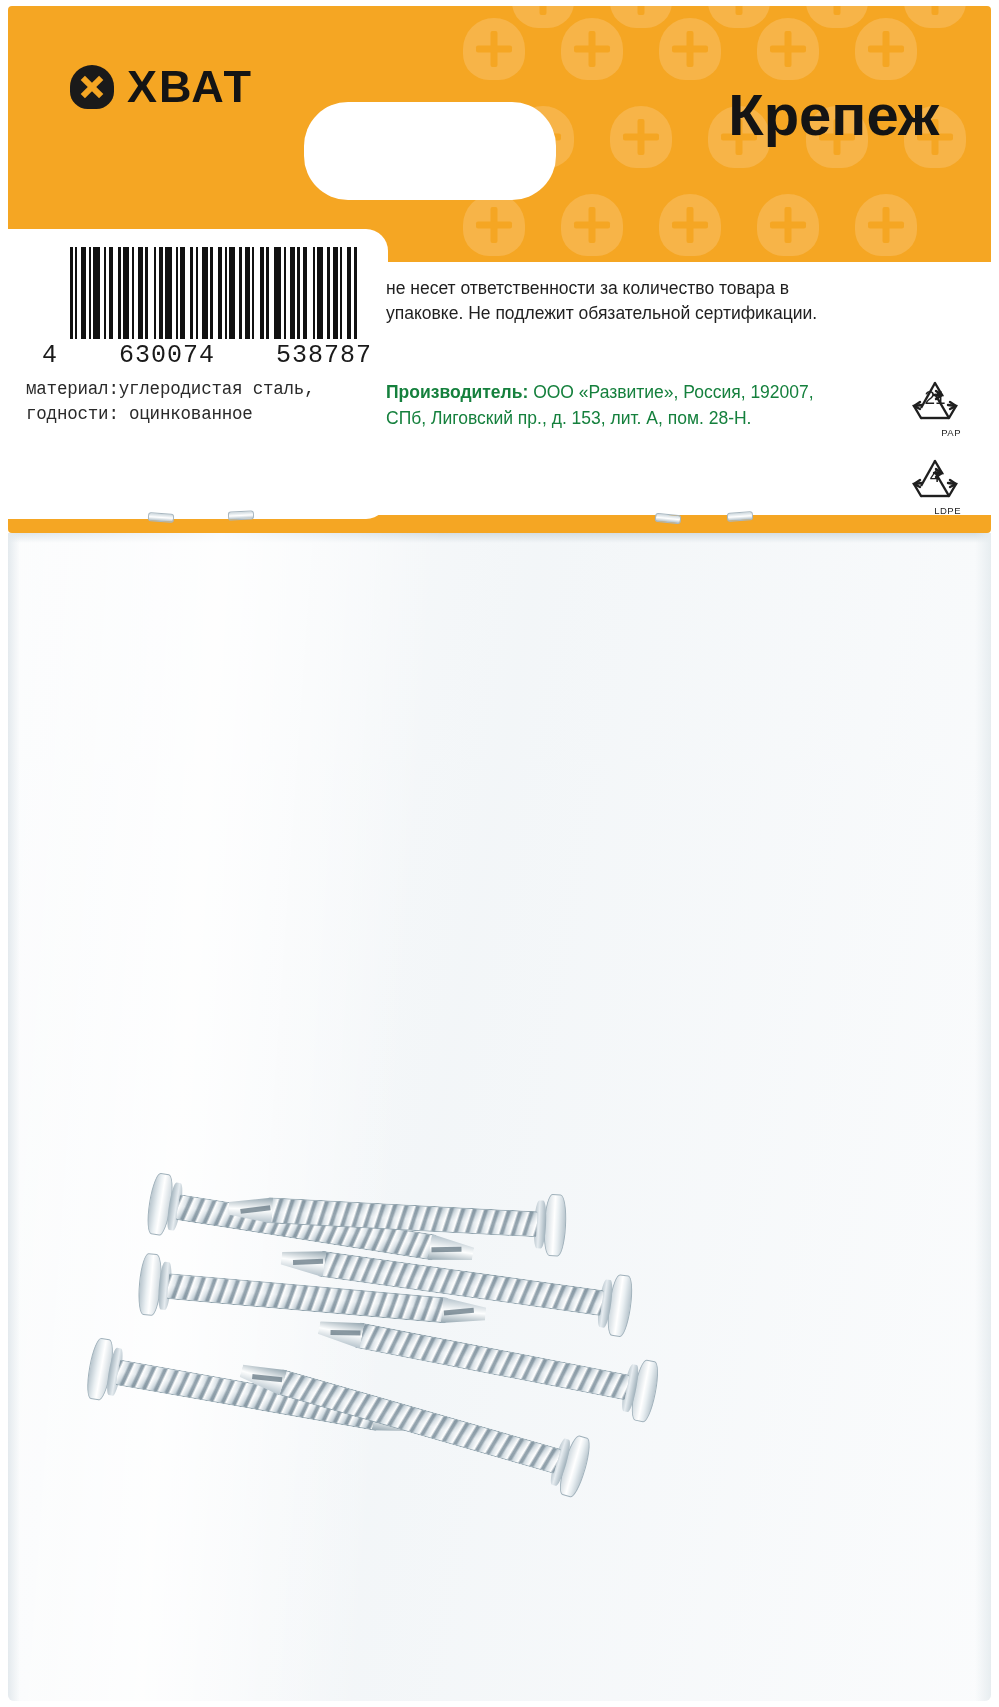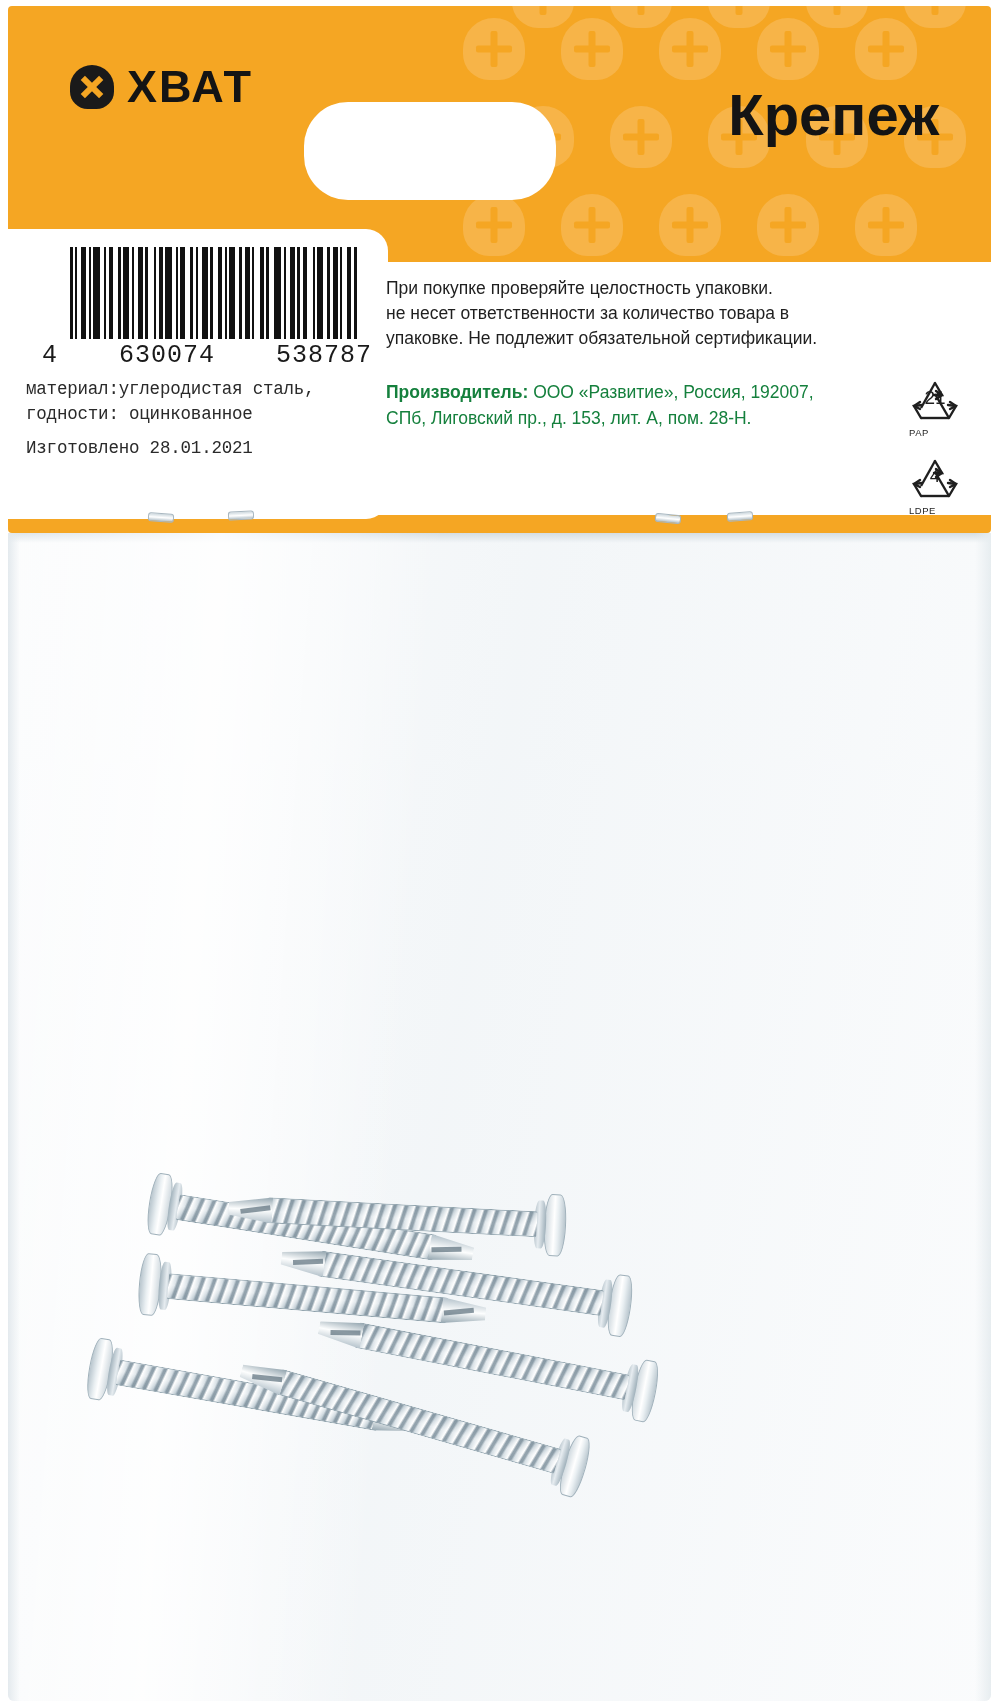--- a/index.html
+++ b/index.html
@@ -208,21 +208,21 @@
     left: 0; top: 9px;
     width: 52px;
     text-align: center;
     font-size: 19px;
     color: #1f1f1f;
   }
   .rmark .rlabel {
     position: absolute;
     left: 0; bottom: -2px;
     width: 52px;
-    text-align: left;
+    text-align: right;
     font-size: 9.5px;
     letter-spacing: 0.5px;
     color: #1f1f1f;
   }
 
   
   .bag-body {
     position: absolute;
     left: 8px; top: 533px;
     width: 983px; height: 1168px;
@@ -467,26 +467,24 @@
     </div>
     <div class="barcode-digits">
       <span>4</span>
       <span>630074</span>
       <span>538787</span>
     </div>
 
     <div class="spec-lines">
       <div>материал:углеродистая сталь,</div>
       <div>годности:  оцинкованное</div>
-      <div class="spec-date">Изготовлено 28.01.2021</div>
     </div>
   </div>
 
   <div class="notice-block">
-    <p>При покупке проверяйте целостность упаковки.</p>
     <p>не несет ответственности за количество товара в</p>
     <p>упаковке. Не подлежит обязательной сертификации.</p>
   </div>
 
   <div class="maker-block">
     <p>
       <b>Производитель:</b><span> ООО «Развитие», Россия, 192007,</span>
     </p>
     <p>СПб, Лиговский пр., д. 153, лит. А, пом. 28-Н.</p>
   </div>

